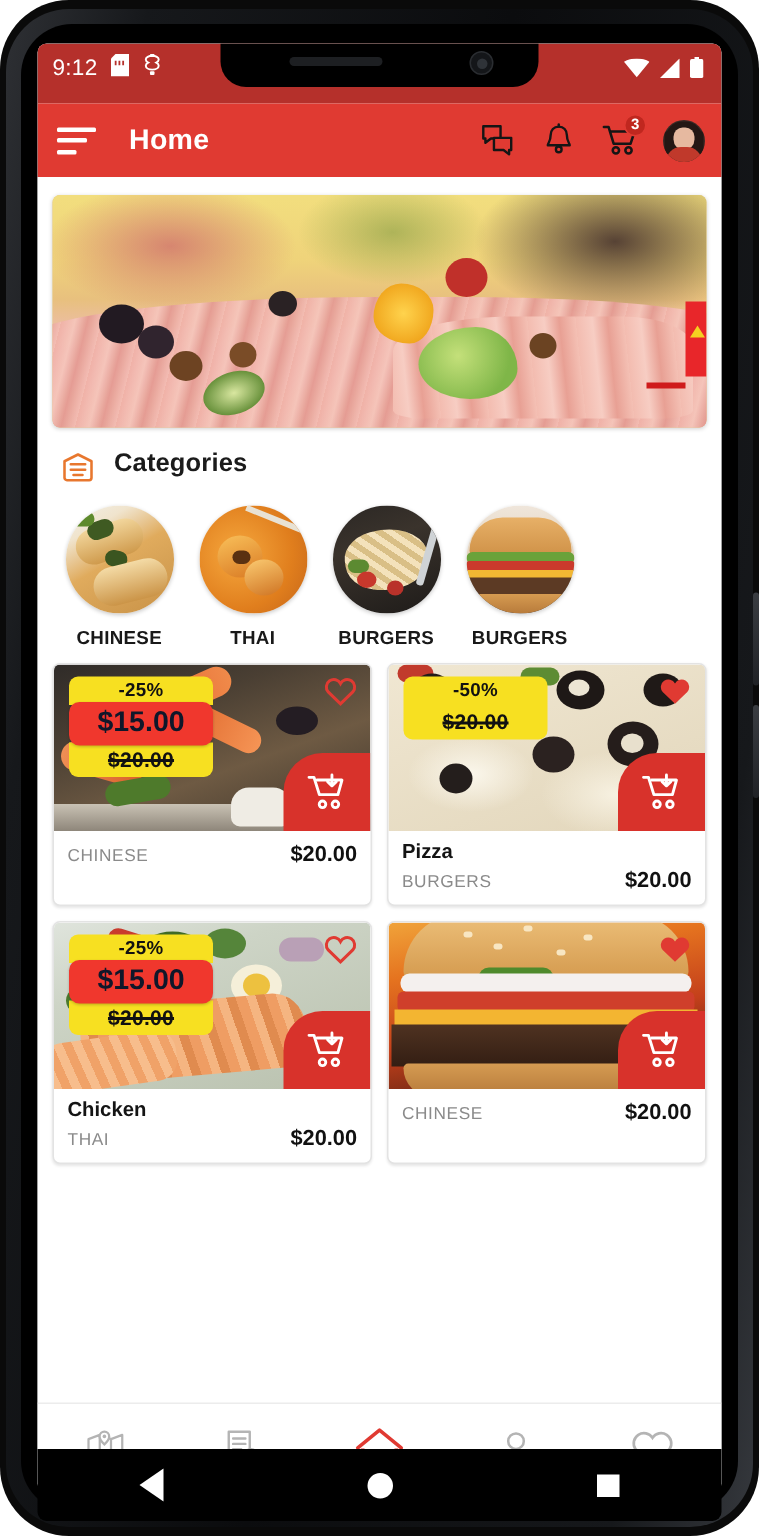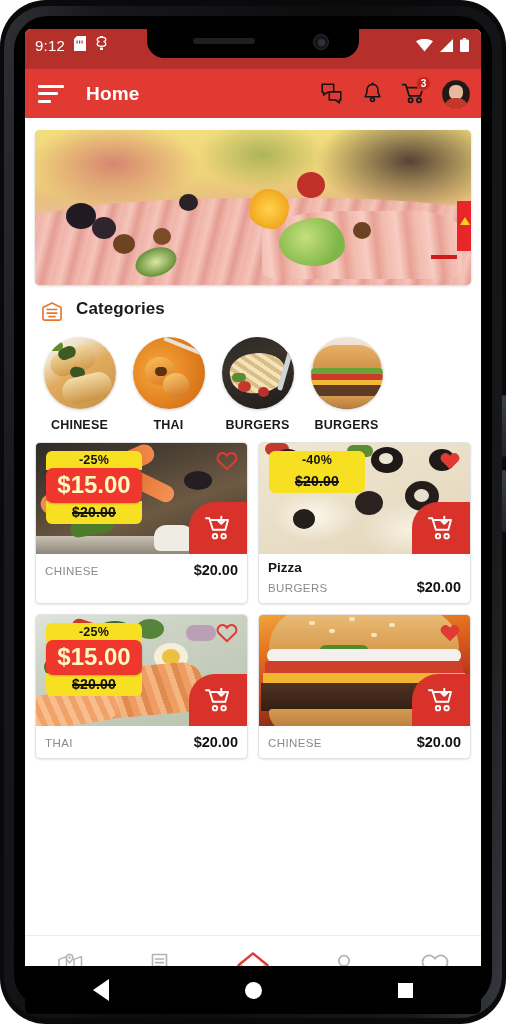--- a/index.html
+++ b/index.html
@@ -294,21 +294,21 @@
   .img-burger i.bun2 { position:absolute; left:10px; top:94px; width:190px; height:22px; border-radius:10px 10px 60px 60px; background:linear-gradient(180deg,#d59b52,#b67a3a); }
 
   
   .badge-stack { position:absolute; left:10px; top:8px; width:96px; }
   .badge-discount {
     background:#f7e021; color:#111; font-size:12.5px; font-weight:bold;
     text-align:center; padding:2px 0 3px 0; border-radius:6px 6px 0 0;
     letter-spacing:.2px;
   }
   .badge-new {
-    background:#f0372d; color:#fef9c3; font-size:24px; font-weight:bold;
+    background:#f0372d; color:#0f172a; font-size:19px; font-weight:bold;
     text-align:center; padding:3px 0 4px 0; border-radius:7px;
     margin:-2px 0; position:relative; z-index:2;
     box-shadow:0 1px 2px rgba(0,0,0,.2);
   }
   .badge-old {
     background:#f7e021; color:#111; font-size:14px; font-weight:bold;
     text-align:center; padding:3px 0 4px 0; border-radius:0 0 6px 6px;
     text-decoration: line-through; text-decoration-thickness:1.5px;
     letter-spacing:.2px;
   }
@@ -572,21 +572,21 @@
                 <i class="o3"></i>
                 <i class="o4"></i>
                 <i class="o5"></i>
                 <i class="o6"></i>
                 <i class="o7"></i>
                 <i class="h1"></i>
                 <i class="h2"></i>
                 <i class="h3"></i>
             </div>
             <div class="badge-stack">
-              <div class="badge-discount">-40%</div>
+              <div class="badge-discount">-50%</div>
               <div class="badge-old">$20.00</div>
             </div>
             <div class="fav-icon">
               <svg width="22" height="21" viewBox="0 0 22 21">
                   <path d="M11 19.2 2.8 11.3a5 5 0 1 1 8.2-5.6 5 5 0 1 1 8.2 5.6z" fill="#e03a32"></path>
                 </svg>
             </div>
             <div class="cart-fab">
               <svg width="28" height="26" viewBox="0 0 28 26">
                 <path d="M2 3.2h3.3l3.6 11.5h12" fill="none" stroke="#fff" stroke-width="1.9" stroke-linecap="round" stroke-linejoin="round"></path>
@@ -633,20 +633,21 @@
               <svg width="28" height="26" viewBox="0 0 28 26">
                 <path d="M2 3.2h3.3l3.6 11.5h12" fill="none" stroke="#fff" stroke-width="1.9" stroke-linecap="round" stroke-linejoin="round"></path>
                 <path d="M21.3 14.7 24 5H7.4" fill="none" stroke="#fff" stroke-width="1.9" stroke-linecap="round" stroke-linejoin="round"></path>
                 <path d="M17.3 1.6v7.1M14.4 6.1l2.9 2.8 2.9-2.8" fill="none" stroke="#fff" stroke-width="1.9" stroke-linecap="round" stroke-linejoin="round"></path>
                 <circle cx="11" cy="21.2" r="2.2" fill="none" stroke="#fff" stroke-width="1.9"></circle>
                 <circle cx="19.6" cy="21.2" r="2.2" fill="none" stroke="#fff" stroke-width="1.9"></circle>
               </svg>
             </div>
           </div>
           <div class="p-info">
+            <div class="p-name">Chicken</div>
             <div class="p-row">
               <span class="p-cat">THAI</span>
               <span class="p-price">$20.00</span>
             </div>
           </div>
         </div>
 
         <div class="product-card">
           <div class="p-media">
             <div class="p-img img-burger">

